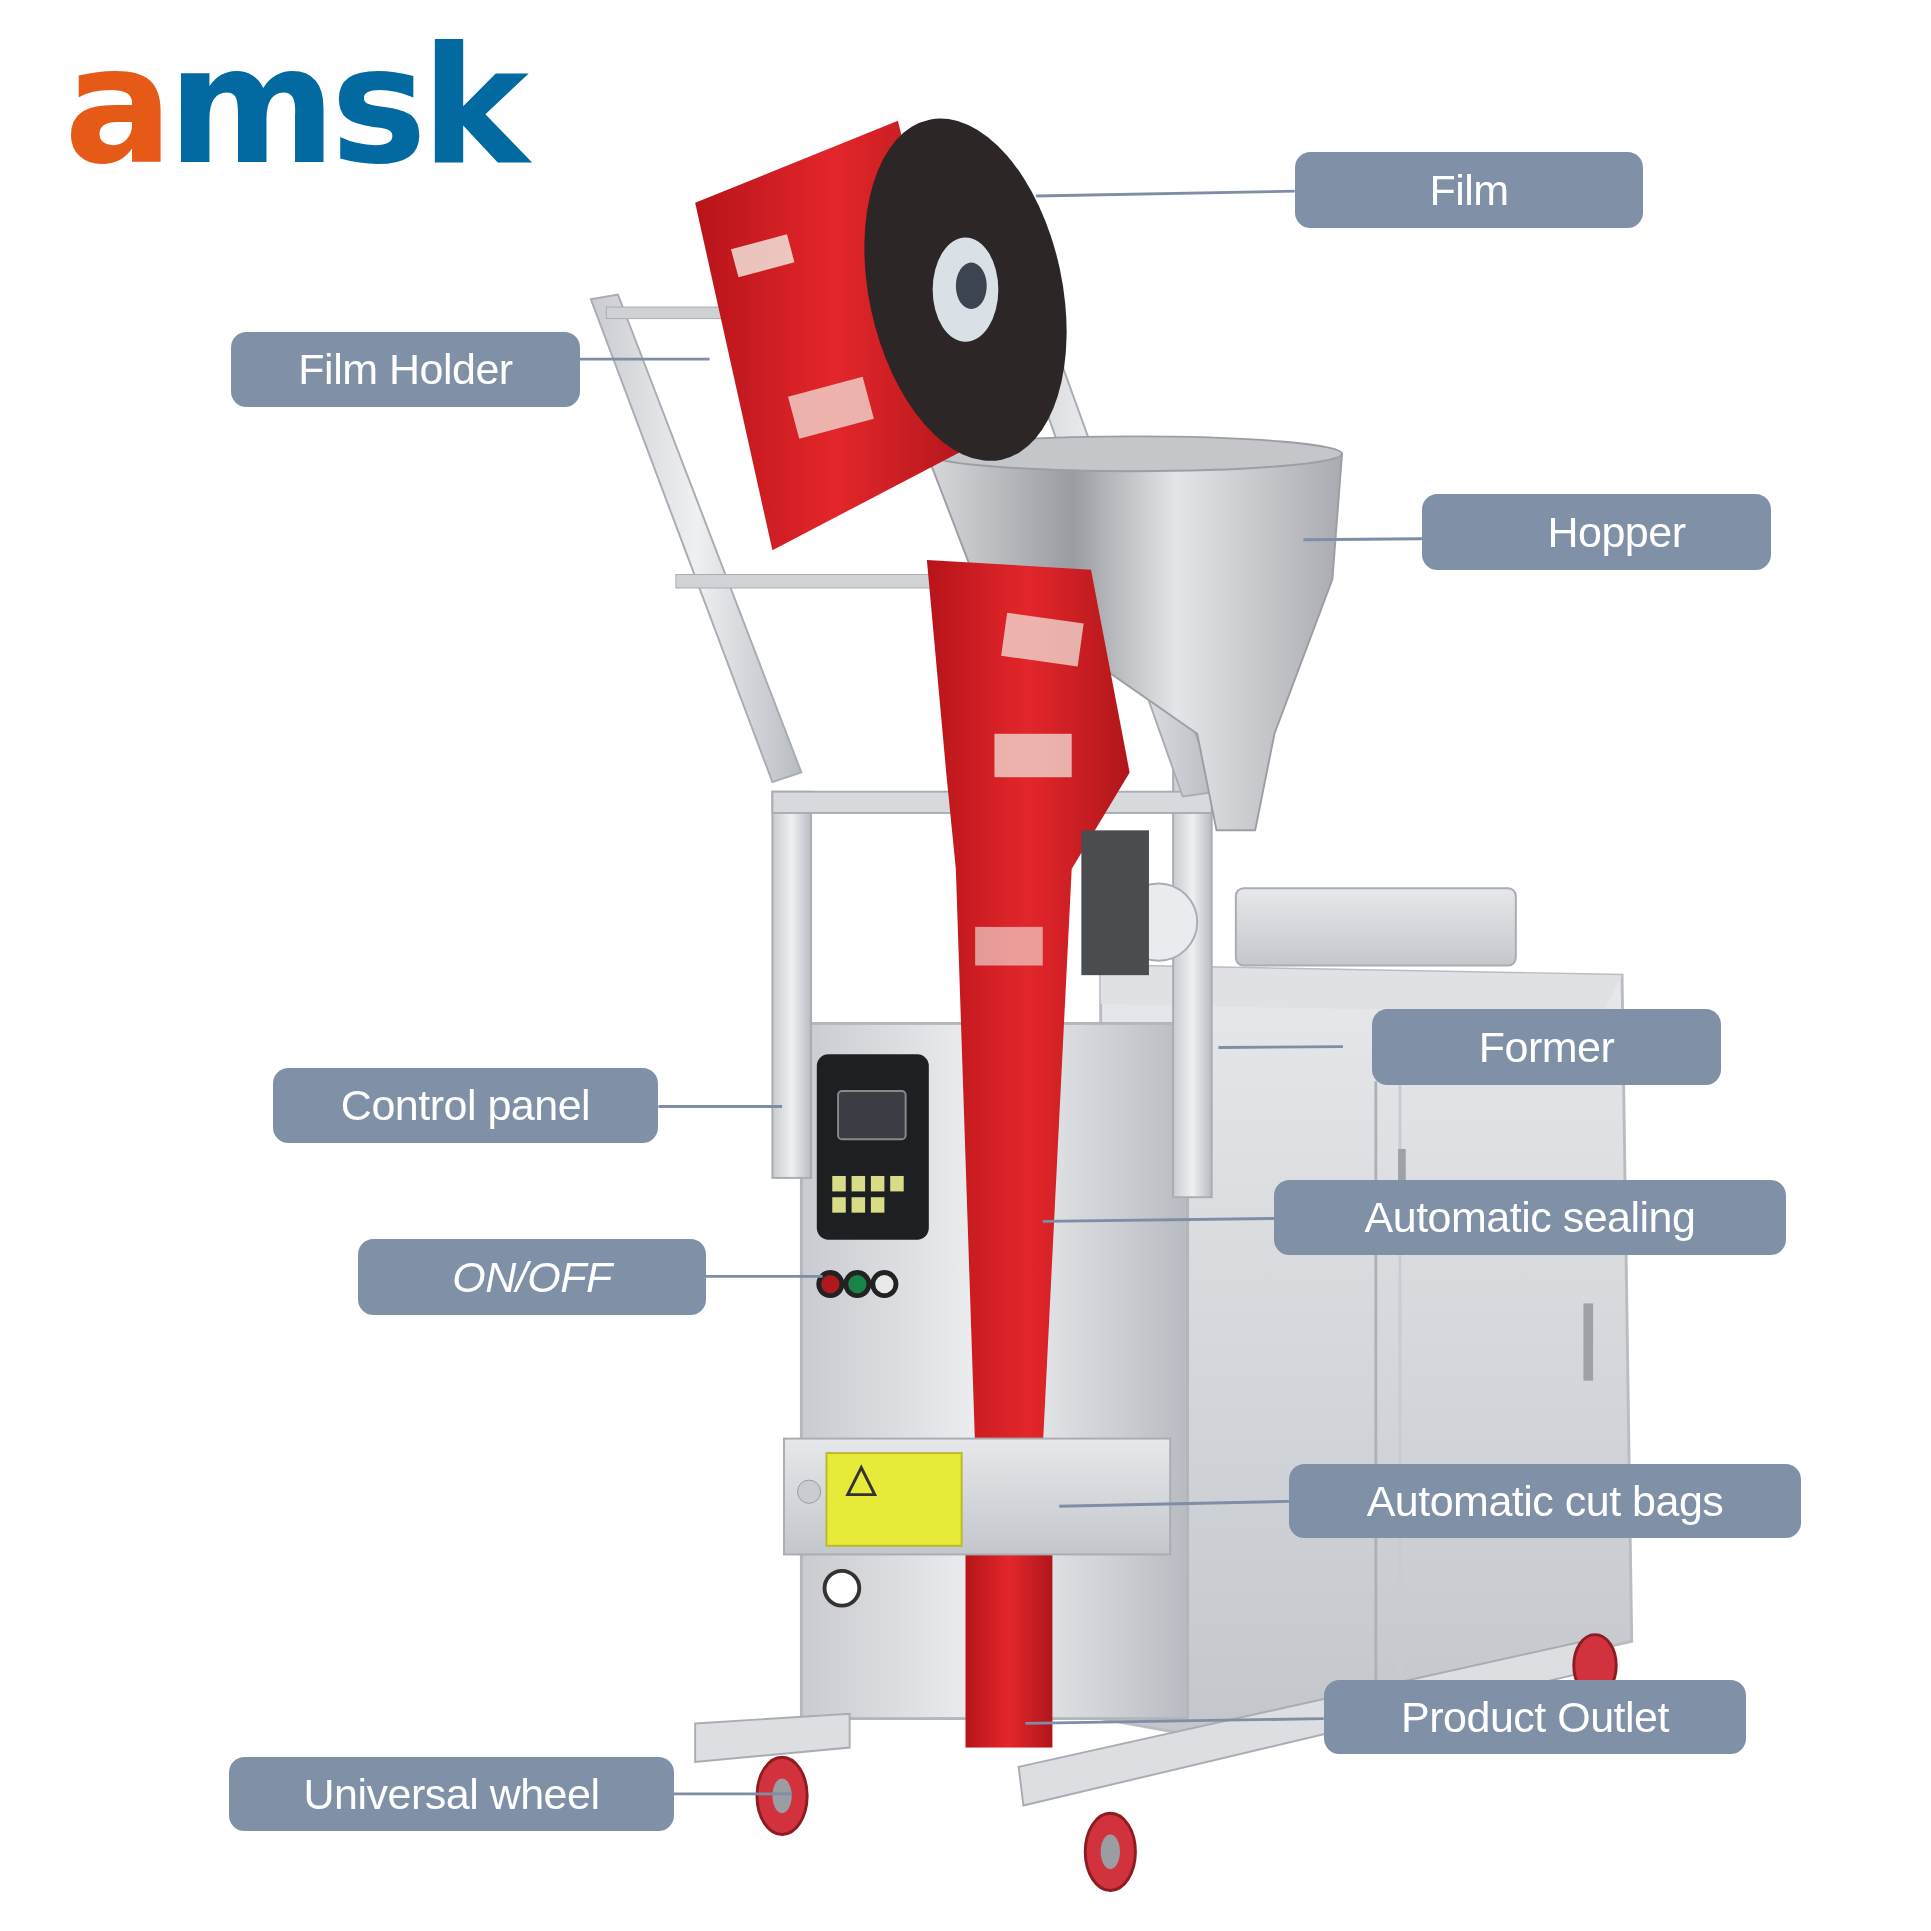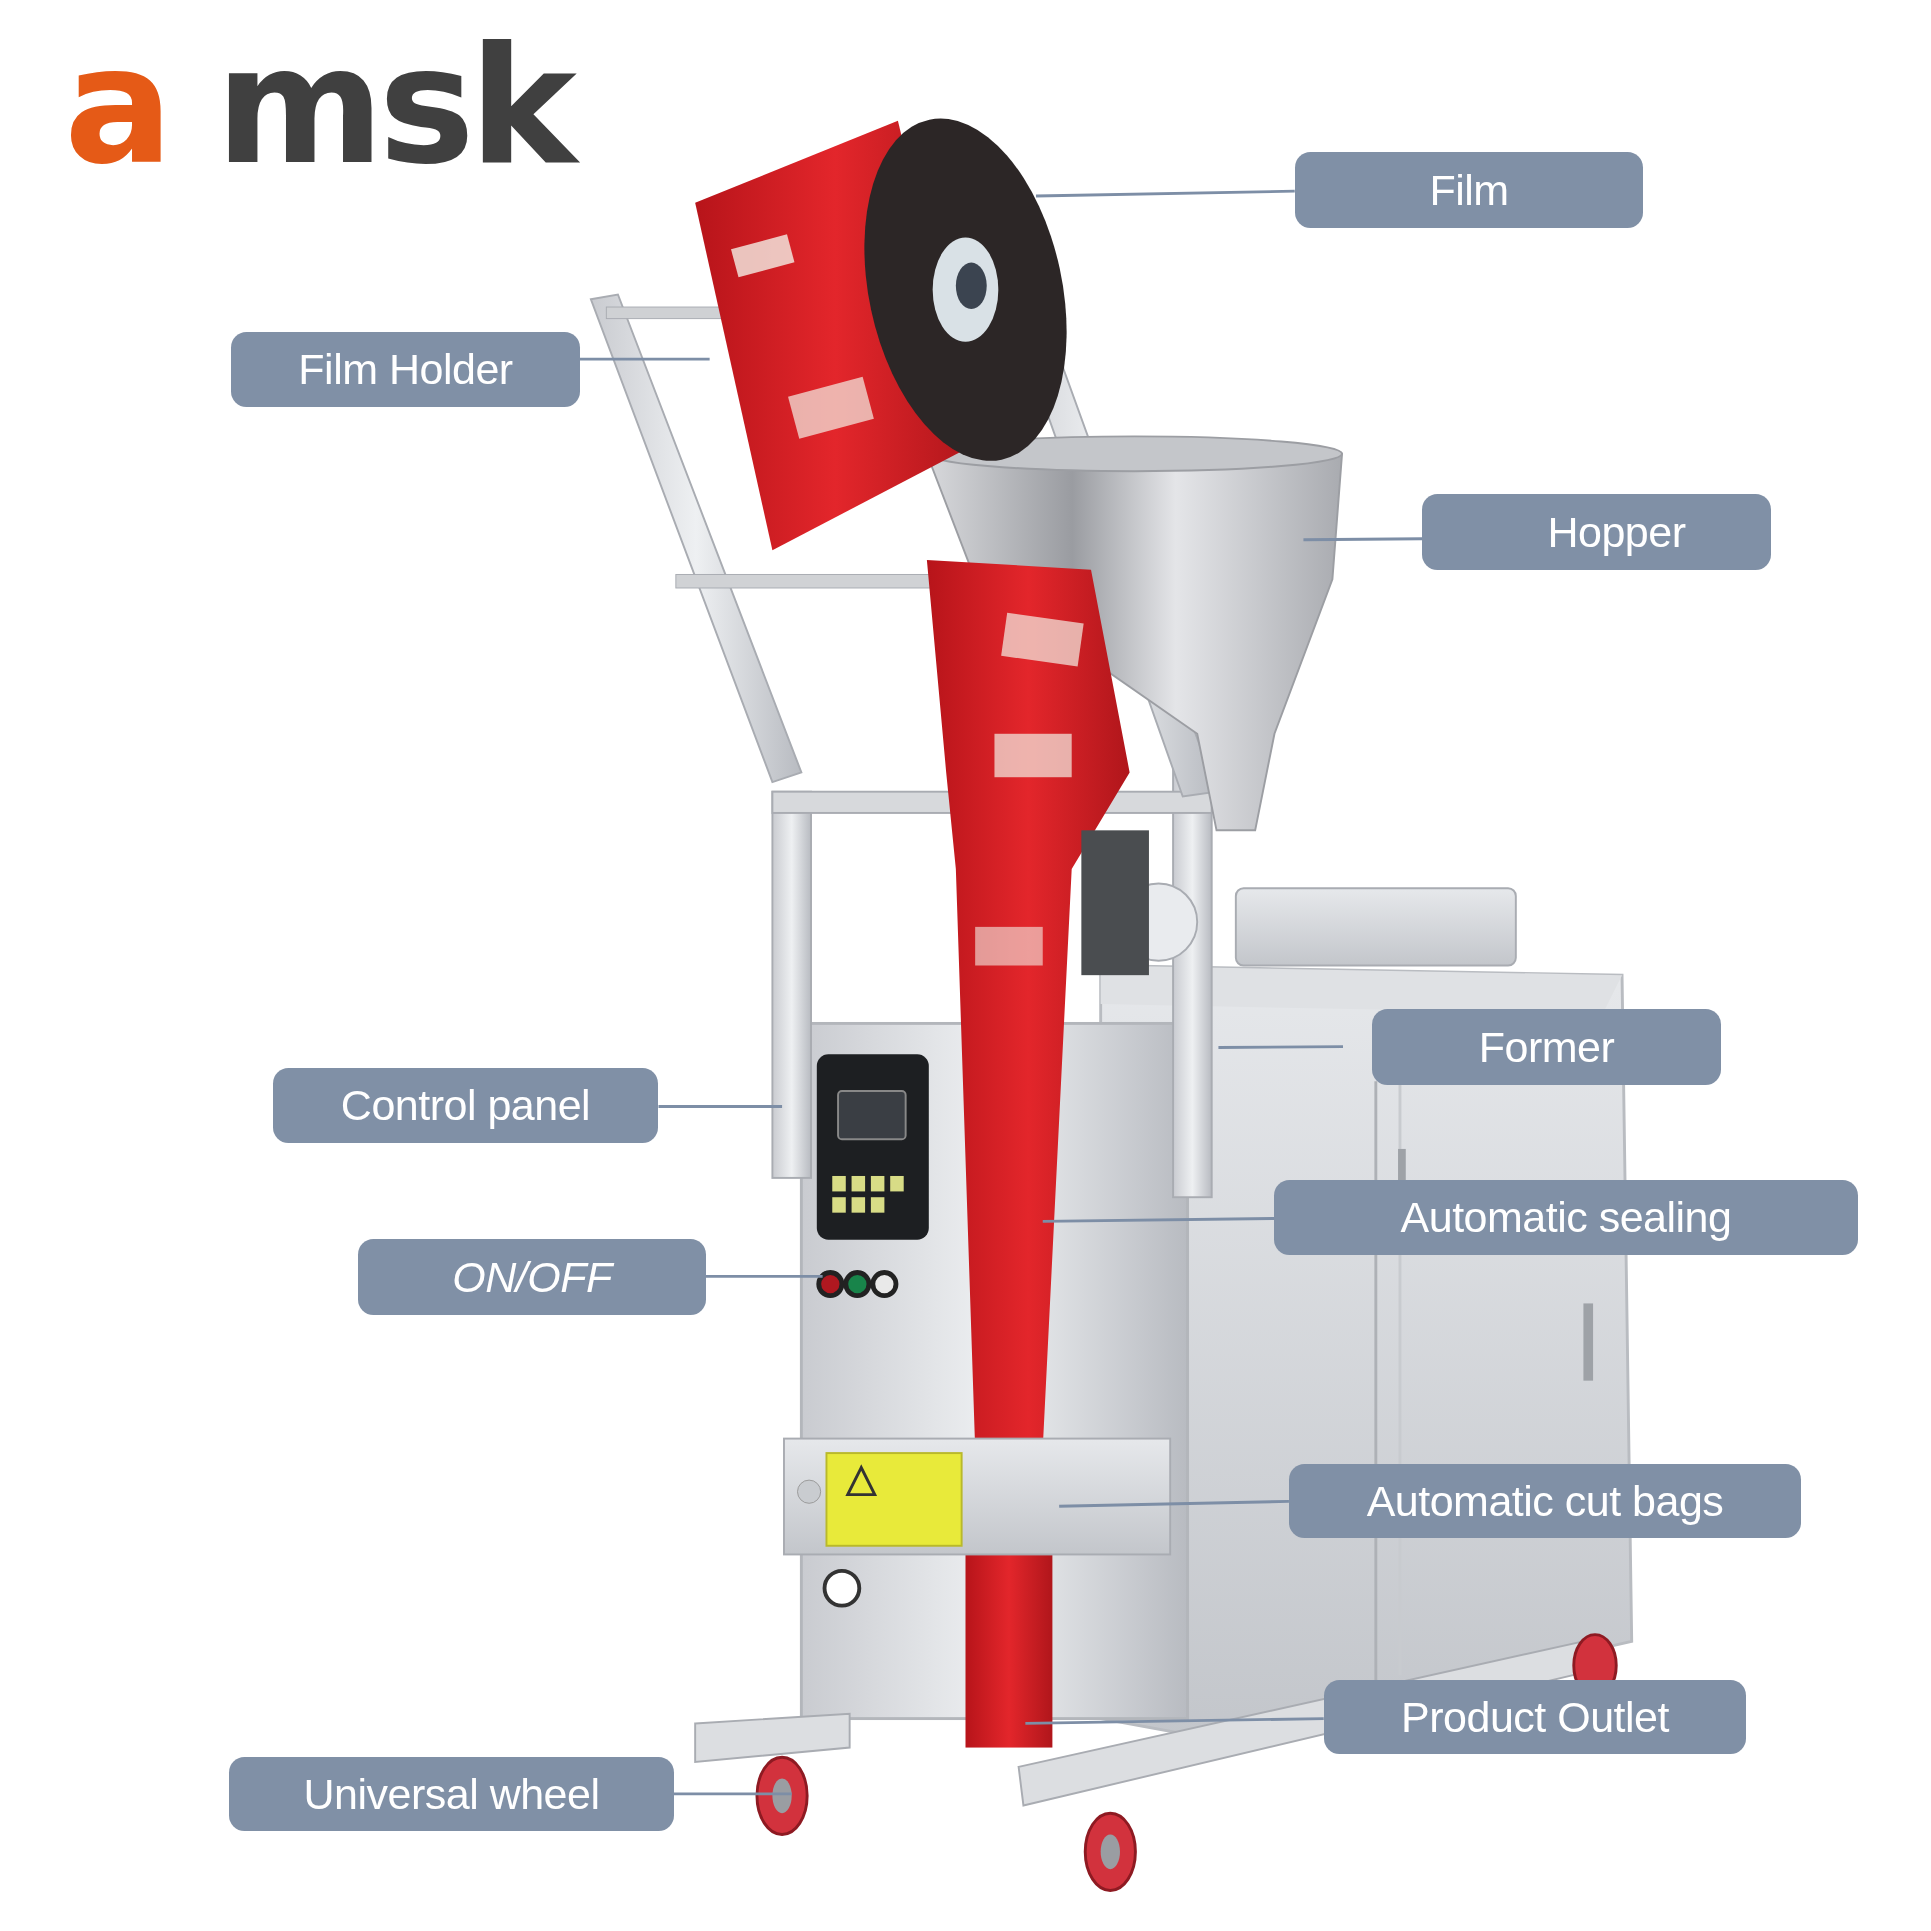--- a/index.html
+++ b/index.html
@@ -1,19 +1,19 @@
 <!DOCTYPE html>
 <html><head>
   <meta charset="utf-8">
   <style>
     html, body { margin: 0; padding: 0; background: #ffffff; }
     body { width: 1931px; height: 1931px; position: relative; overflow: hidden; font-family: "Liberation Sans", "DejaVu Sans", sans-serif; }
     .logo { position: absolute; left: 64px; top: 39px; height: 135px; font-family: "DejaVu Sans", sans-serif; font-weight: bold; font-size: 162px; letter-spacing: -5.8px; line-height: 135px; }
     .logo .a { color: #e55a17; }
-    .logo .rest { color: #404040; margin-left: 48px; }
+    .logo .rest { color: #0369a1; }
     .label { position: absolute; background: #8090a6; border-radius: 15.4px; color: #ffffff; display: flex; align-items: center; justify-content: center; font-family: "Liberation Sans", sans-serif; font-size: 43px; letter-spacing: -0.5px; box-sizing: border-box; white-space: nowrap; }
     svg.art { position: absolute; left: 0; top: 0; }
   </style>
 </head>
 <body>
 
 <div class="logo">
   <span class="a">a</span><span class="rest">msk</span>
 </div>
 
@@ -138,18 +138,18 @@
     <line x1="1062" y1="1785" x2="1371" y2="1780"></line>
     <line x1="698" y1="1858" x2="820" y2="1858"></line>
   </g>
 </svg>
 
 <div class="label" style="left:1295px;top:152px;width:348px;height:76px;">Film</div>
 <div class="label" style="left:231px;top:332px;width:349px;height:75px;">Film Holder</div>
 <div class="label" style="left:1422px;top:494px;width:349px;height:76px;padding-left:40px;">Hopper</div>
 <div class="label" style="left:1343px;top:1009px;width:349px;height:76px;margin-left:29px;">Former</div>
 <div class="label" style="left:273px;top:1068px;width:385px;height:75px;">Control panel</div>
-<div class="label" style="left:1274px;top:1180px;width:584px;height:75px;">Automatic sealing</div>
+<div class="label" style="left:1274px;top:1180px;width:512px;height:75px;">Automatic sealing</div>
 <div class="label" style="left:358px;top:1239px;width:348px;height:76px;font-style:italic;">ON/OFF</div>
 <div class="label" style="left:1289px;top:1464px;width:512px;height:74px;">Automatic cut bags</div>
 <div class="label" style="left:1324px;top:1680px;width:422px;height:74px;">Product Outlet</div>
 <div class="label" style="left:229px;top:1757px;width:445px;height:74px;">Universal wheel</div>
 
 
 </body></html>

